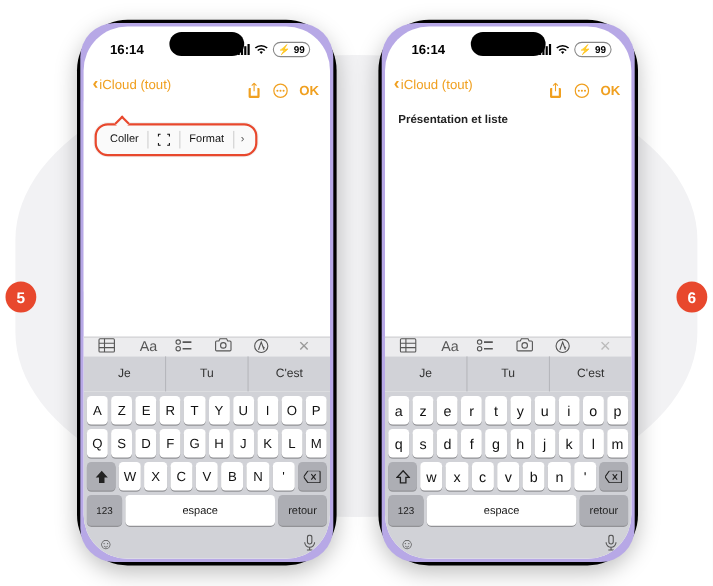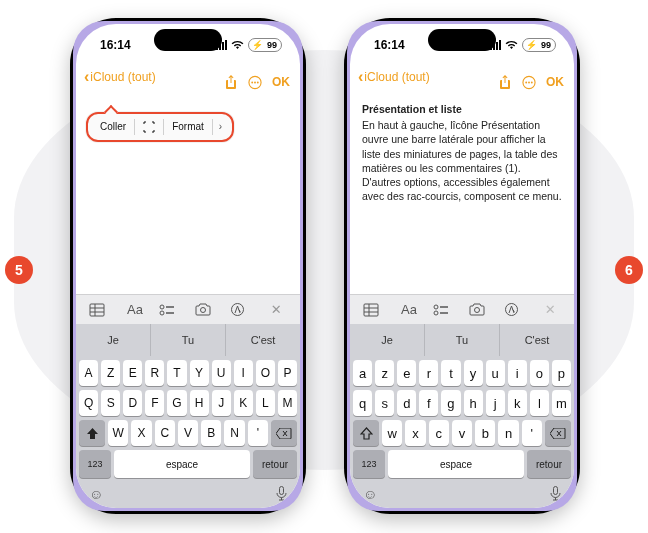--- a/index.html
+++ b/index.html
@@ -28,21 +28,21 @@
 
   .note-area { flex: 1; background: #fff; padding: 10px 12px; font-size: 10.5px; line-height: 1.35; color: #222; position: relative; }
   .note-title { font-weight: 600; margin-bottom: 2px; }
 
   .ctx-menu { position: absolute; top: 20px; left: 10px; display: flex; align-items: center; background: #fafafa; border: 2.5px solid #e8482d; border-radius: 12px; height: 30px; padding: 0 6px; box-shadow: 0 0 0 1px rgba(0,0,0,0.05); }
   .ctx-item { font-size: 10px; padding: 0 6px; color: #111; }
   .ctx-div { width: 1px; height: 16px; background: #d0d0d0; margin: 0 2px; }
   .ctx-chev { font-size: 10px; color: #555; padding: 0 4px; }
   .ctx-pointer { position: absolute; top: -7px; left: 18px; width: 10px; height: 10px; background: #fafafa; border-left: 2.5px solid #e8482d; border-top: 2.5px solid #e8482d; transform: rotate(45deg); }
 
-  .format-bar { height: 30px; background: #ececee; border-top: 1px solid #d0d0d2; display: flex; align-items: center; justify-content: space-around; padding: 0 6px; margin-top: 41px; }
+  .format-bar { height: 18px; background: #ececee; border-top: 1px solid #d0d0d2; display: flex; align-items: flex-start; justify-content: space-around; padding: 0 6px; margin-top: 41px; }
   .fb-item { color: #555; font-size: 13px; width: 22px; text-align: center; }
 
   .suggest { height: 32px; background: #d1d2d7; display: flex; }
   .sg { flex: 1; display: flex; align-items: center; justify-content: center; font-size: 11px; color: #333; border-right: 1px solid #b6b7bc; }
   .sg:last-child { border-right: none; text-align: center; }
 
   .keyboard { background: #d1d2d7; padding: 4px 3px 6px; }
   .krow { display: flex; gap: 3px; margin-bottom: 4px; justify-content: center; }
   .key { flex: 1; height: 26px; background: #fff; border-radius: 4px; box-shadow: 0 1px 0 rgba(0,0,0,0.3); display: flex; align-items: center; justify-content: center; font-size: 12px; color: #111; }
   .key.lower { font-size: 13px; }
@@ -260,21 +260,20 @@
                 <circle cx="4.5" cy="7.5" r="1" fill="#f0a020"></circle>
                 <circle cx="7.5" cy="7.5" r="1" fill="#f0a020"></circle>
                 <circle cx="10.5" cy="7.5" r="1" fill="#f0a020"></circle>
               </svg>
             </span>
           <span class="ok">OK</span>
         </div>
       </div>
       <div class="note-area">
         <div class="note-title">Présentation et liste</div>
-        <div>En haut à gauche, lîcône Présentation ouvre une barre latérale pour afficher la liste des miniatures de pages, la table des matières ou les commentaires (1). D'autres options, accessibles également avec des rac-courcis, composent ce menu.</div>
       </div>
       <div class="format-bar">
         <span class="fb-item">
             <svg width="16" height="14" viewBox="0 0 16 14">
               <rect x="1" y="1" width="14" height="12" rx="1" fill="none" stroke="#555"></rect>
               <line x1="1" y1="5" x2="15" y2="5" stroke="#555"></line>
               <line x1="1" y1="9" x2="15" y2="9" stroke="#555"></line>
               <line x1="6" y1="1" x2="6" y2="13" stroke="#555"></line>
             </svg>
           </span>

